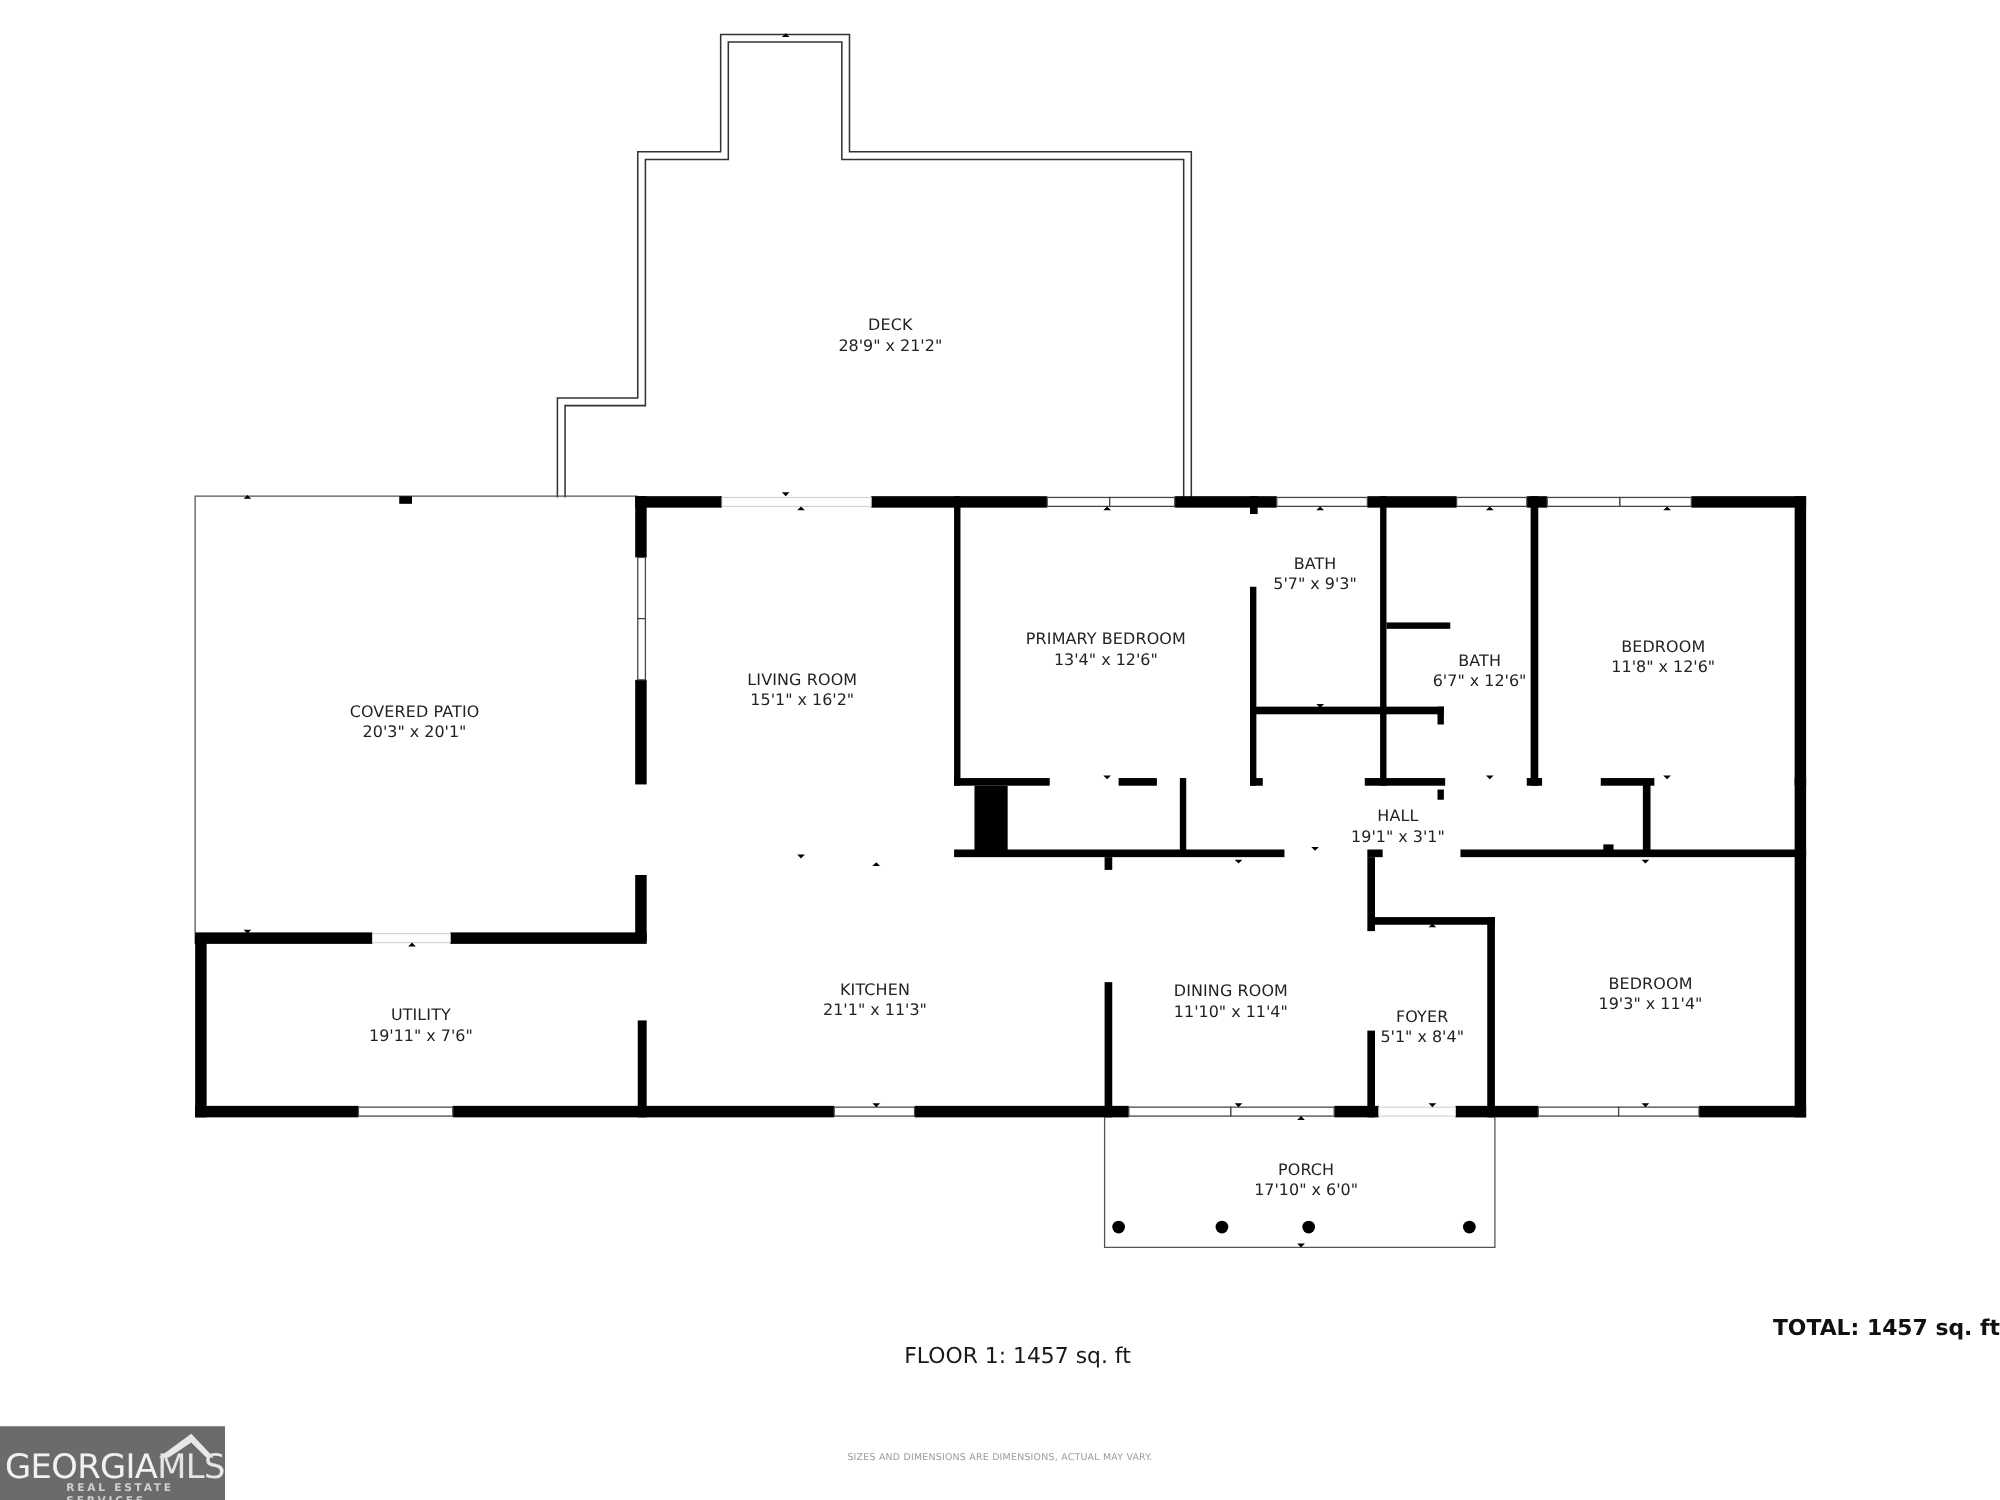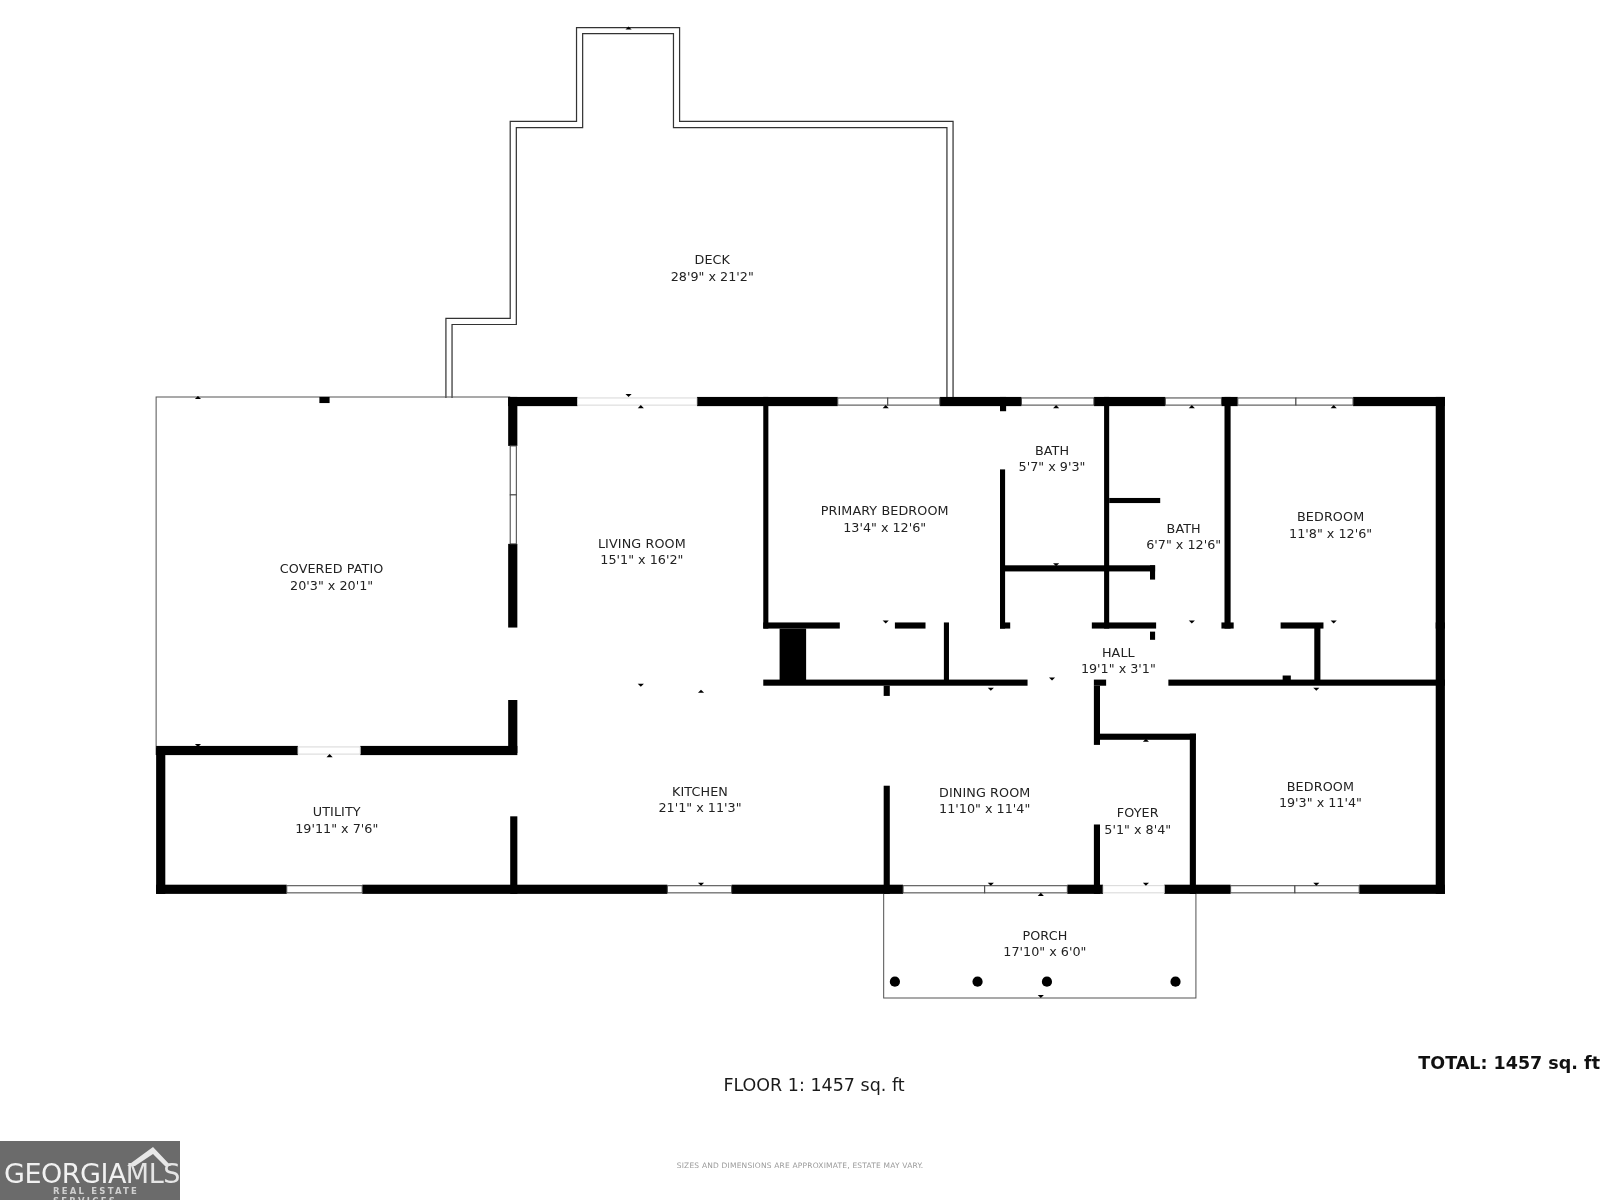--- a/index.html
+++ b/index.html
@@ -234,21 +234,21 @@
     <text class="room-label" x="1024" y="921">PORCH</text>
     <text class="room-dim" x="1024" y="937">17'10" x 6'0"</text>
   </g>
 </svg>
 
 <div id="summary">
   <div class="total">TOTAL: 1457 sq. ft</div>
   <div class="line">FLOOR 1: 1457 sq. ft</div>
 </div>
 
-<div id="disclaimer">SIZES AND DIMENSIONS ARE APPROXIMATE, ESTATE MAY VARY.</div>
+<div id="disclaimer">SIZES AND DIMENSIONS ARE DIMENSIONS, ACTUAL MAY VARY.</div>
 
 <div id="logo">
   <svg width="50" height="22" viewBox="0 0 50 22">
     <path d="M2,21 L28,2 L46,21 L40,21 L28,9 L10,21 Z" fill="#e8e8e8"></path>
   </svg>
   <div class="brand"><span>GEORGIA</span><span class="mls">MLS</span></div>
   <div class="tagline">REAL ESTATE SERVICES</div>
 </div>
 
 </body></html>

